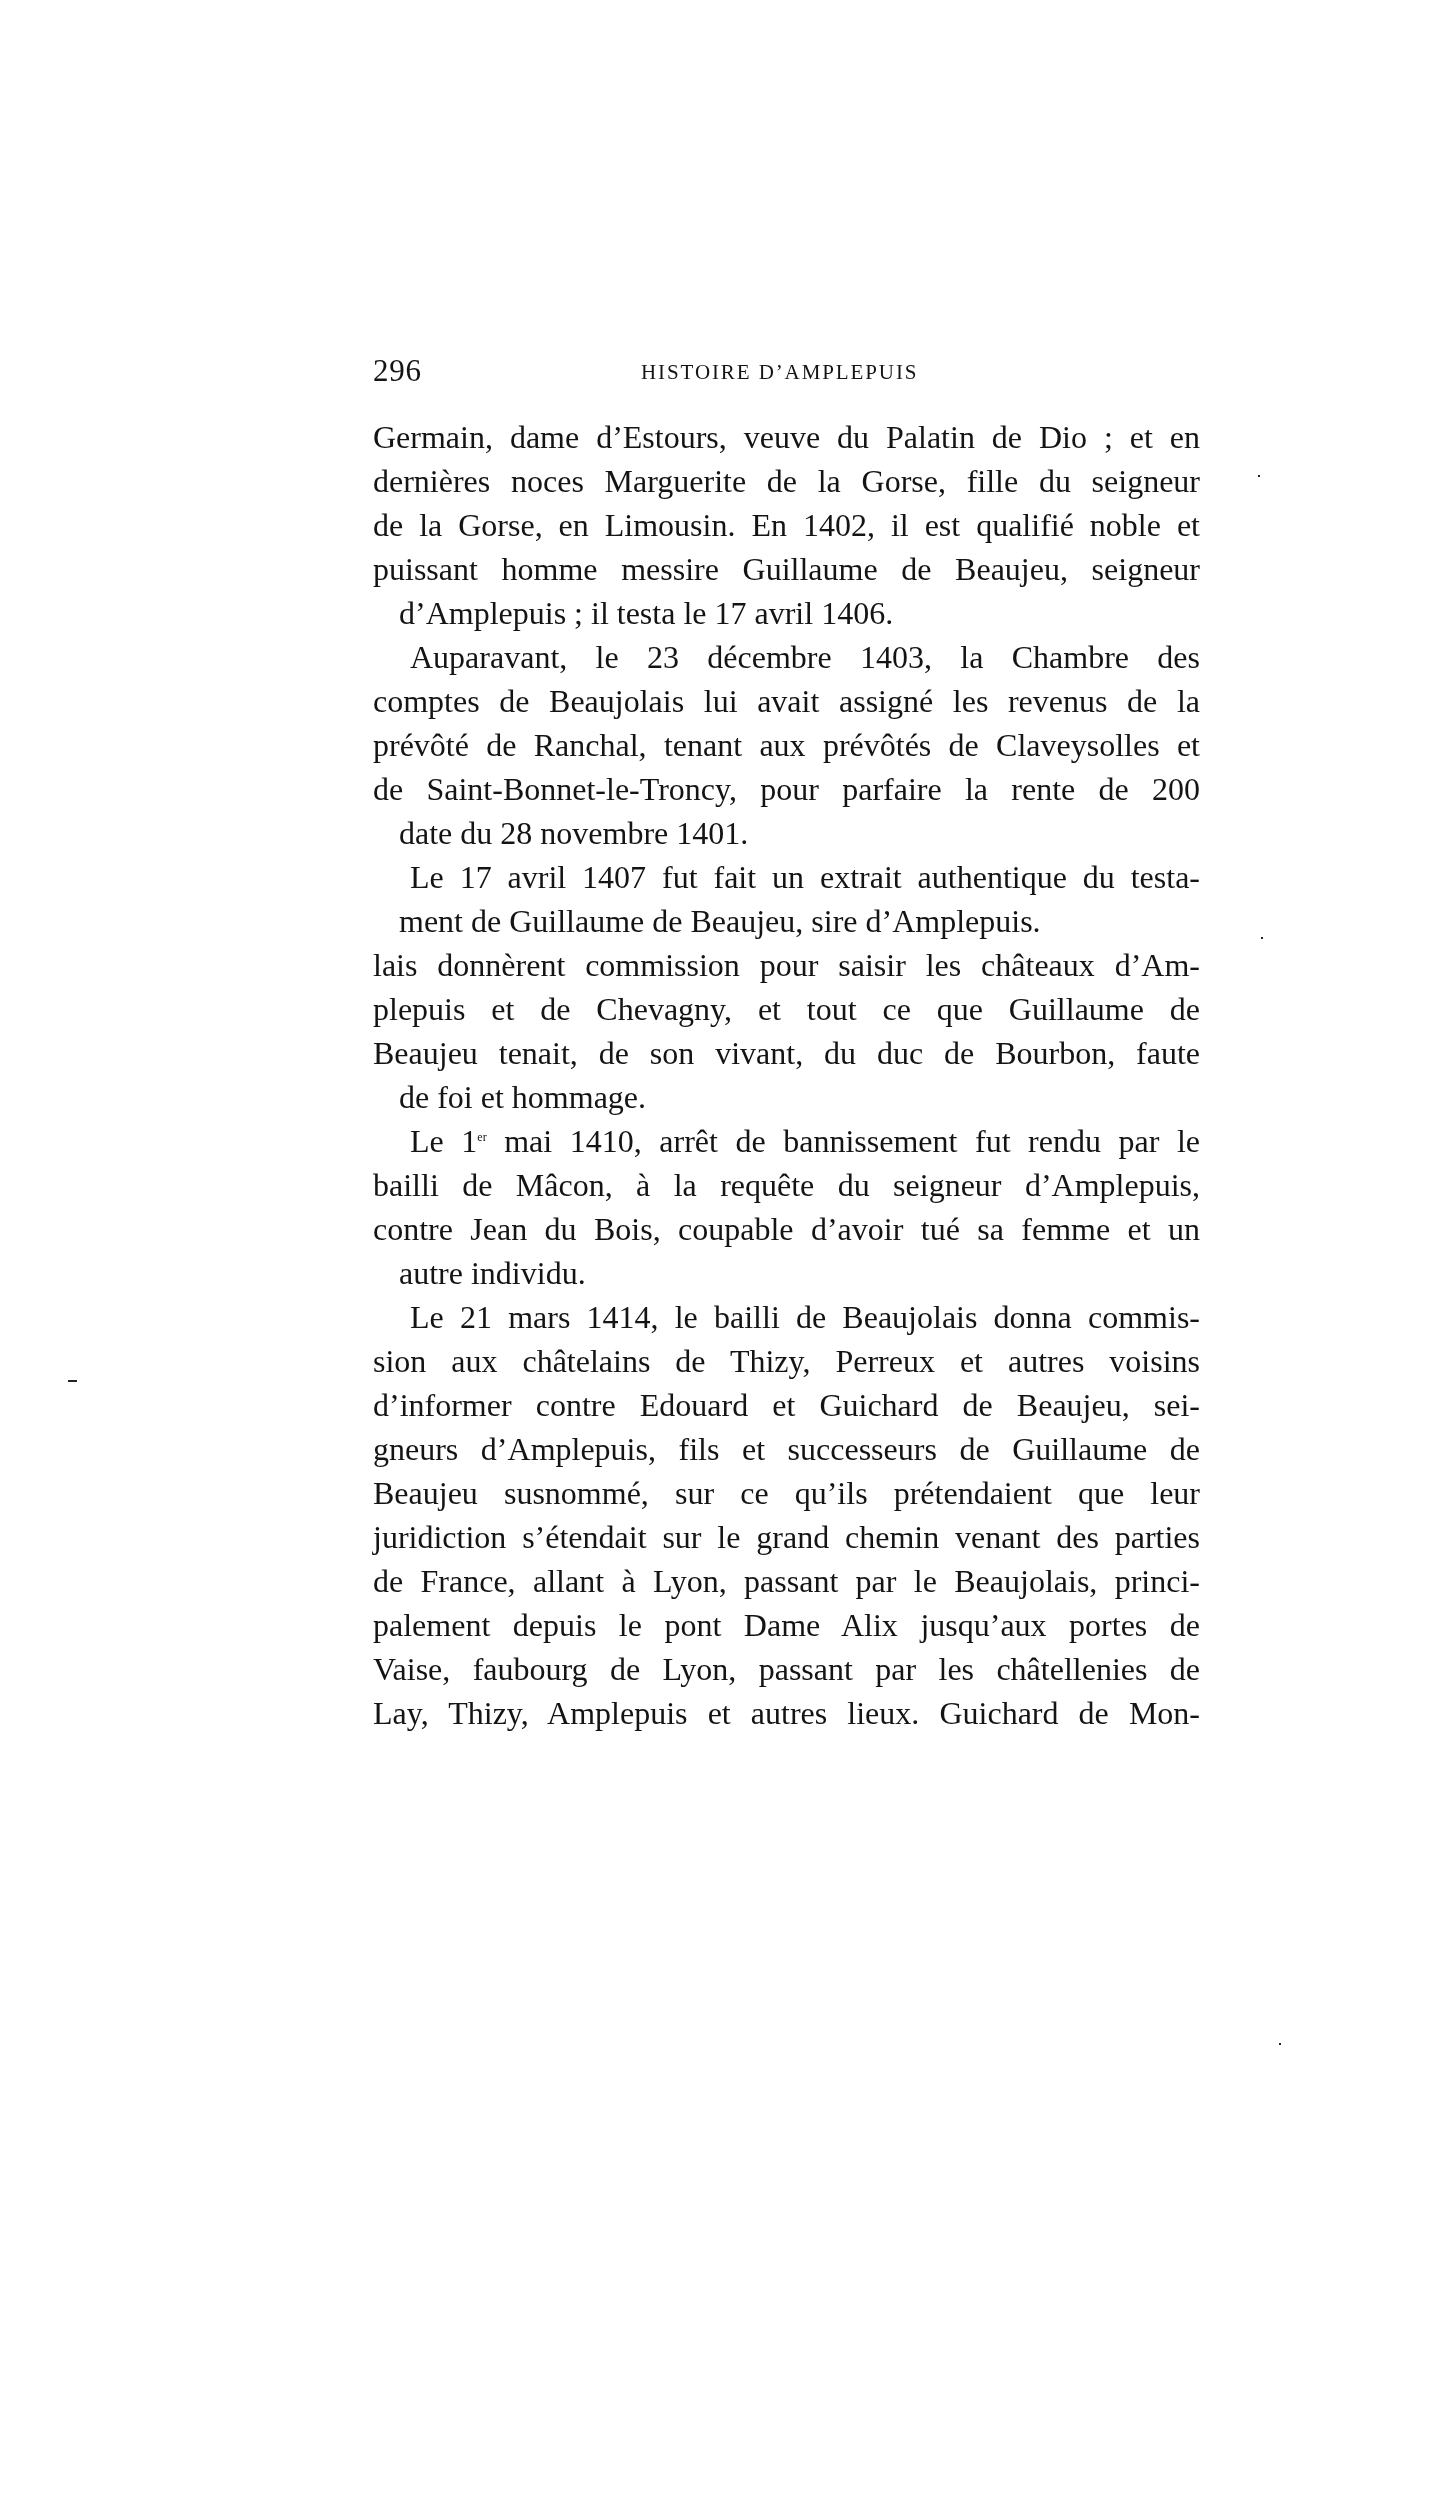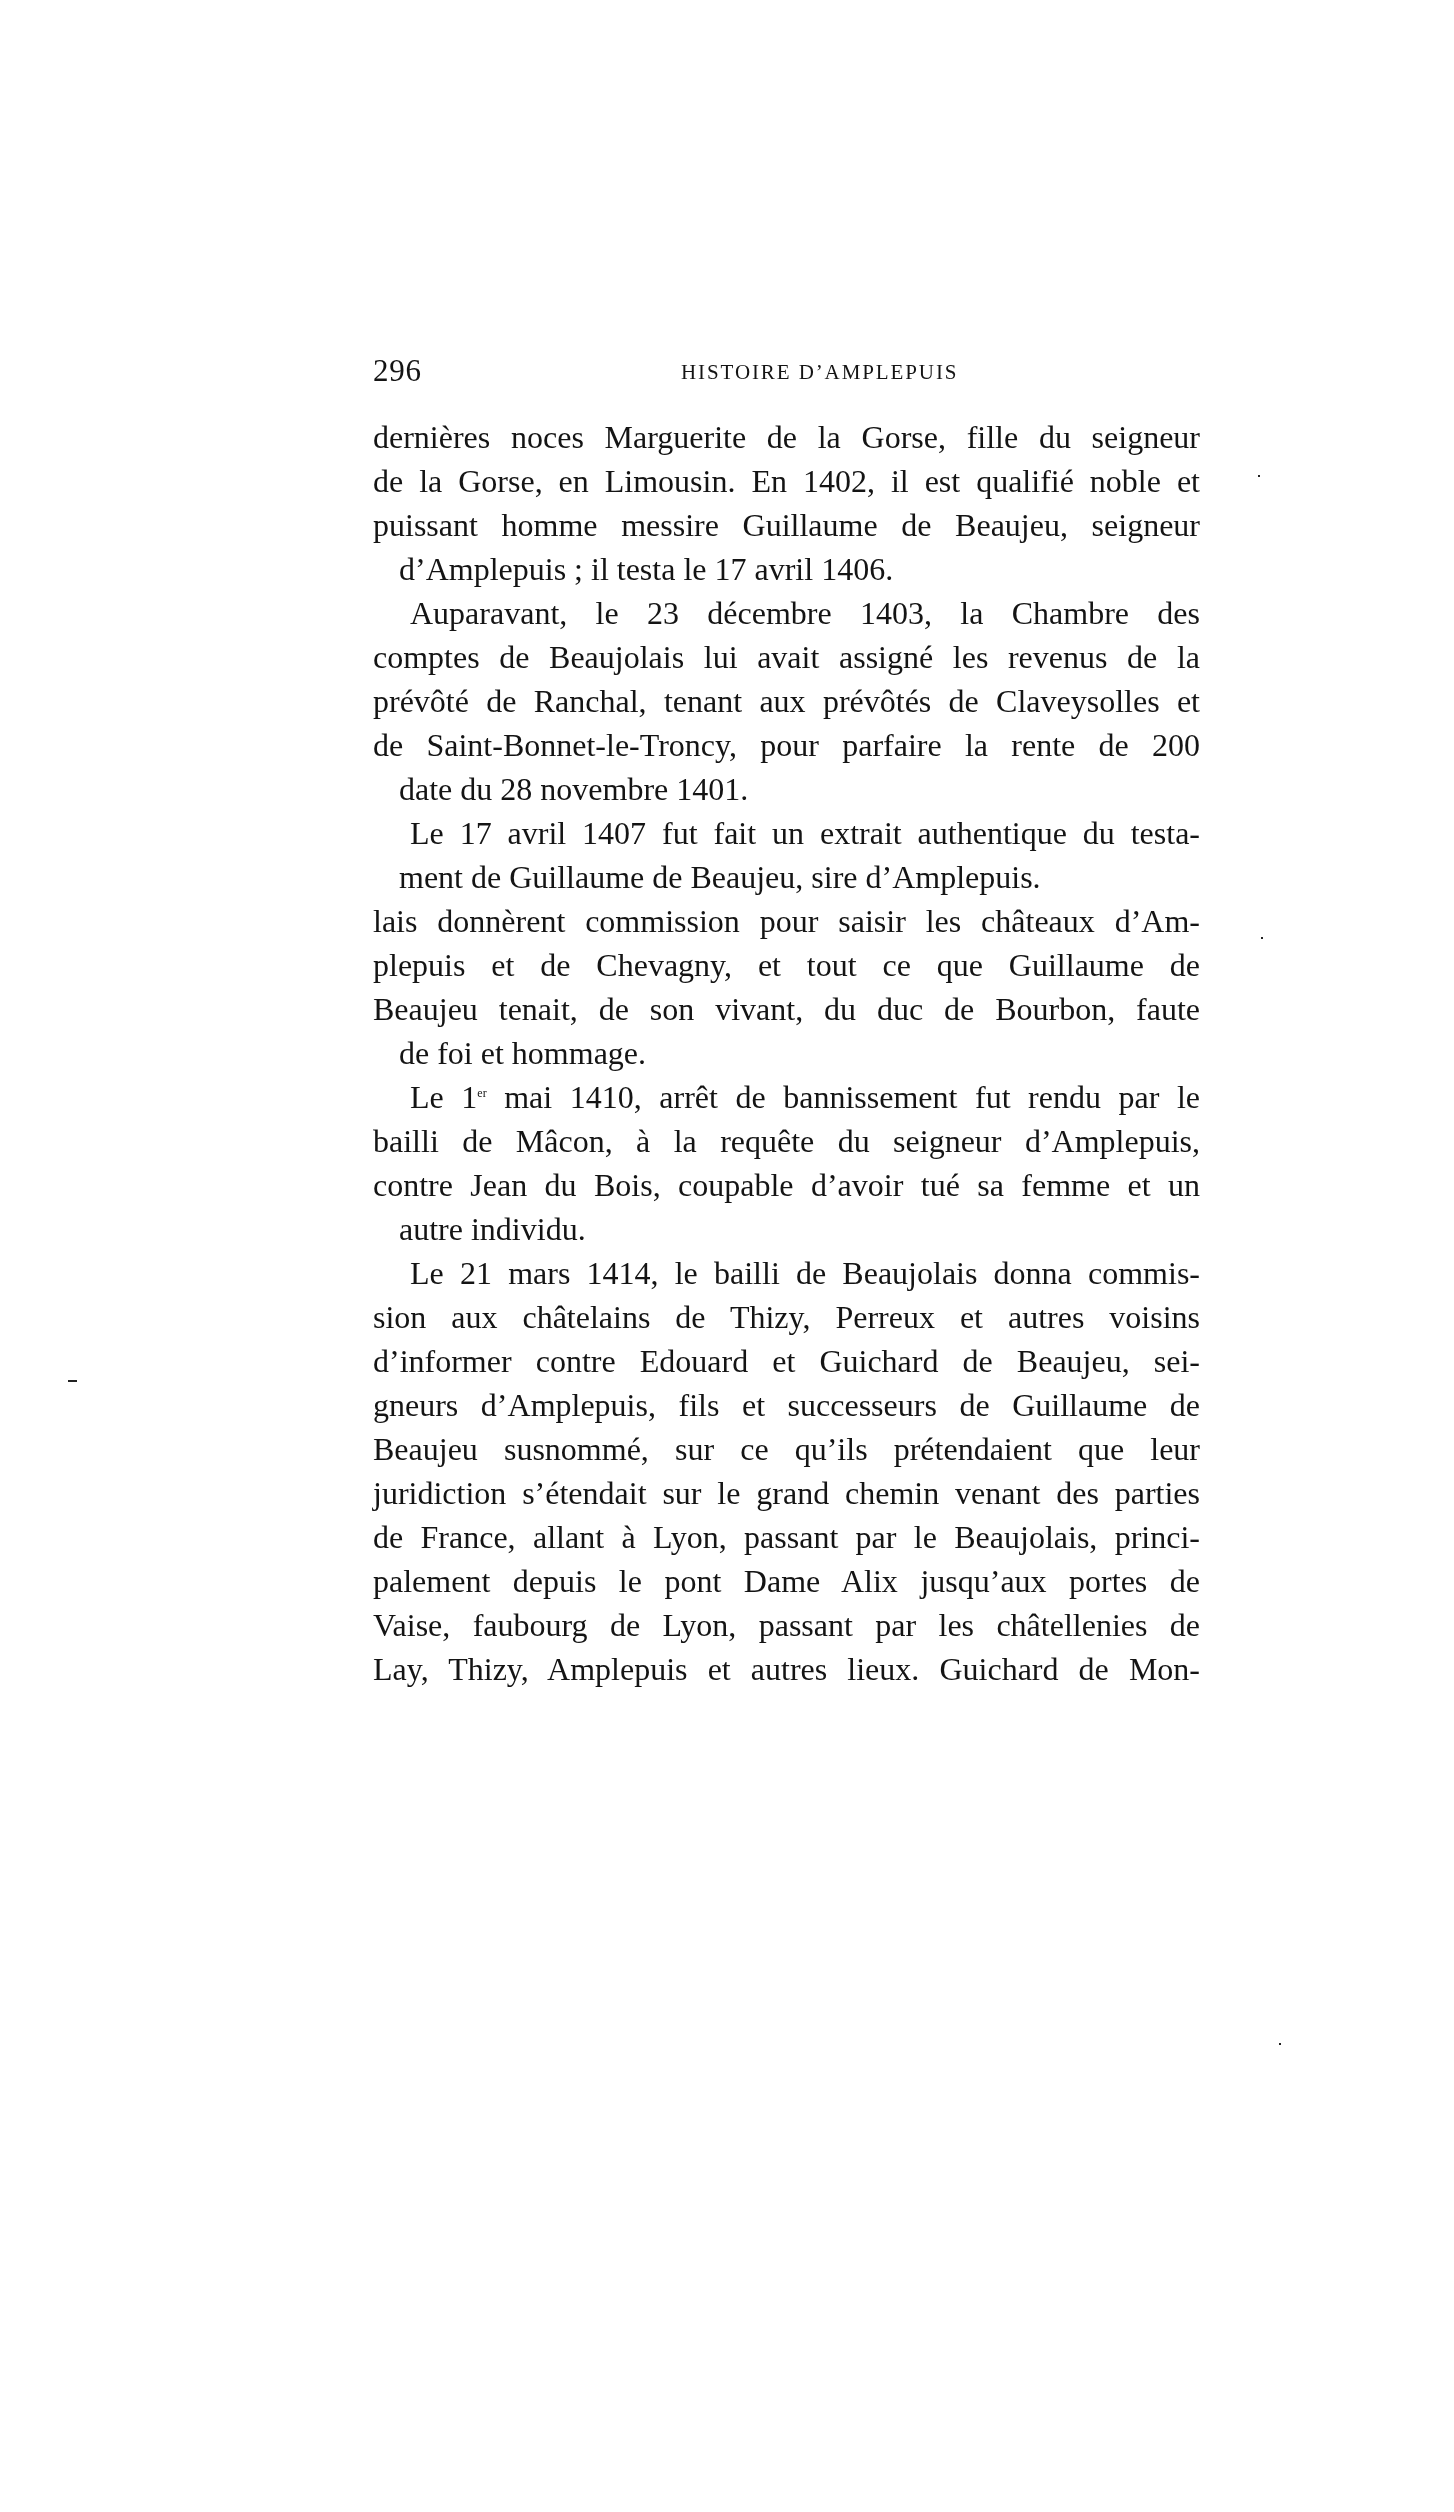--- a/index.html
+++ b/index.html
@@ -40,21 +40,20 @@
   }
   .running-title {
     position: absolute;
     left: 268px;
     top: 3.1px;
     font-size: 21px;
     line-height: 31px;
     letter-spacing: 1.9px;
     font-variant: small-caps;
     text-transform: uppercase;
-    margin-left: 40px;
   }
   .body-text {
     position: absolute;
     left: 373px;
     top: 415px;
     width: 827px;
   }
   .line {
     display: block;
     height: 44px;
@@ -87,20 +86,21 @@
 <body>
 
 <div class="page">
 
   <div class="running-head">
     <span class="page-number">296</span>
     <span class="running-title">Histoire d’Amplepuis</span>
   </div>
 
   <div class="body-text">
+    <span class="line">Germain, dame d’Estours, veuve du Palatin de Dio ; et en</span>
     <span class="line">dernières noces Marguerite de la Gorse, fille du seigneur</span>
     <span class="line">de la Gorse, en Limousin. En 1402, il est qualifié noble et</span>
     <span class="line">puissant homme messire Guillaume de Beaujeu, seigneur</span>
     <span class="line last">d’Amplepuis ; il testa le 17 avril 1406.</span>
 
     <span class="line indent">Auparavant, le 23 décembre 1403, la Chambre des</span>
     <span class="line">comptes de Beaujolais lui avait assigné les revenus de la</span>
     <span class="line">prévôté de Ranchal, tenant aux prévôtés de Claveysolles et</span>
     <span class="line">de Saint-Bonnet-le-Troncy, pour parfaire la rente de 200</span>
     <span class="line last">date du 28 novembre 1401.</span>

